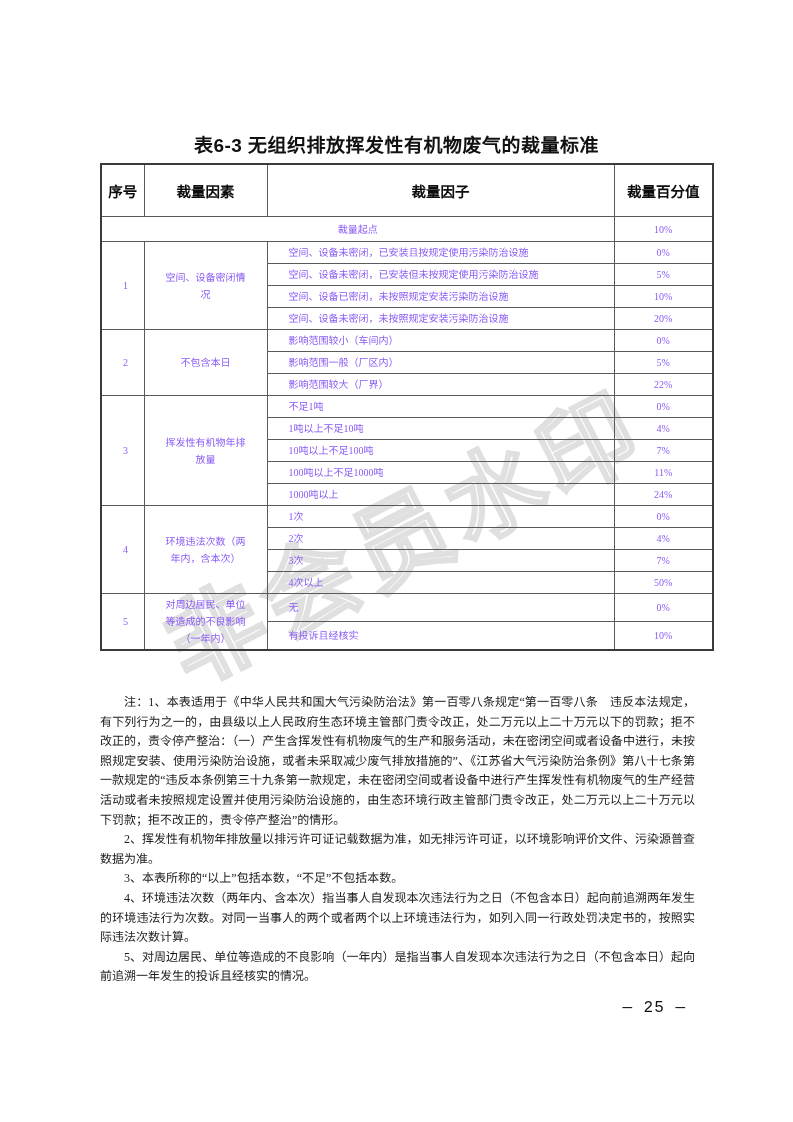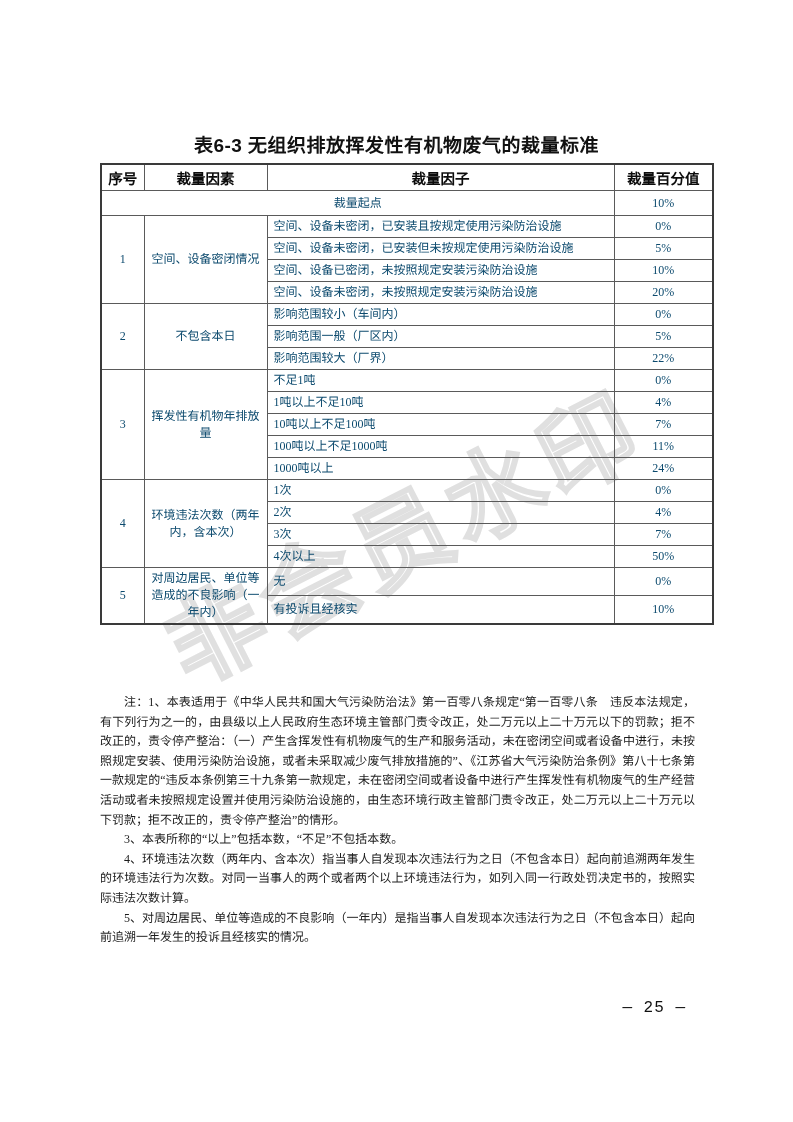--- a/index.html
+++ b/index.html
@@ -41,25 +41,25 @@
     border-collapse:collapse;
     table-layout:fixed;
     border:2px solid #3a3a3a;
   }
   table.discretion th, table.discretion td{
     border:1px solid #5a5a5a;
   }
   table.discretion th{
     font-family:"Liberation Sans","DejaVu Sans",sans-serif;
     font-size:14.5px;font-weight:700;color:#0c0c0c;
-    padding:2px 2px;text-align:center;
+    padding:15px 2px;text-align:center;
   }
   table.discretion td{
-    font-size:12px;line-height:17px;color:#0c4a6e;
-    padding:2px 6px;vertical-align:middle;
+    font-size:10px;line-height:17px;color:#8b5cf6;
+    padding:2px 21px;vertical-align:middle;
   }
   td.c-no{text-align:center;padding:2px 2px;}
   td.c-factor{text-align:center;padding:2px 4px;}
   td.c-crit{text-align:left;margin-top:33px;}
   td.c-pct{text-align:center;padding:2px 2px;}
   td.c-baseline{text-align:center;height:20px;}
   .notes{
     position:absolute;top:693px;left:100px;width:595px;
     font-size:12px;line-height:19.6px;color:#1b1b1b;
     text-align:justify;
@@ -183,20 +183,21 @@
           </tr>
           <tr>
             <td class="c-crit">有投诉且经核实</td>
             <td class="c-pct">10%</td>
           </tr>
         </tbody>
     </table>
 
     <div class="notes" id="notes">
         <p>注：1、本表适用于《中华人民共和国大气污染防治法》第一百零八条规定“第一百零八条　违反本法规定，有下列行为之一的，由县级以上人民政府生态环境主管部门责令改正，处二万元以上二十万元以下的罚款；拒不改正的，责令停产整治：（一）产生含挥发性有机物废气的生产和服务活动，未在密闭空间或者设备中进行，未按照规定安装、使用污染防治设施，或者未采取减少废气排放措施的”、《江苏省大气污染防治条例》第八十七条第一款规定的“违反本条例第三十九条第一款规定，未在密闭空间或者设备中进行产生挥发性有机物废气的生产经营活动或者未按照规定设置并使用污染防治设施的，由生态环境行政主管部门责令改正，处二万元以上二十万元以下罚款；拒不改正的，责令停产整治”的情形。</p>
+        <p>2、挥发性有机物年排放量以排污许可证记载数据为准，如无排污许可证，以环境影响评价文件、污染源普查数据为准。</p>
         <p>3、本表所称的“以上”包括本数，“不足”不包括本数。</p>
         <p>4、环境违法次数（两年内、含本次）指当事人自发现本次违法行为之日（不包含本日）起向前追溯两年发生的环境违法行为次数。对同一当事人的两个或者两个以上环境违法行为，如列入同一行政处罚决定书的，按照实际违法次数计算。</p>
         <p>5、对周边居民、单位等造成的不良影响（一年内）是指当事人自发现本次违法行为之日（不包含本日）起向前追溯一年发生的投诉且经核实的情况。</p>
       </div>
 
     <div class="page-number">— 25 —</div>
 
   </div>
 </div>
 

